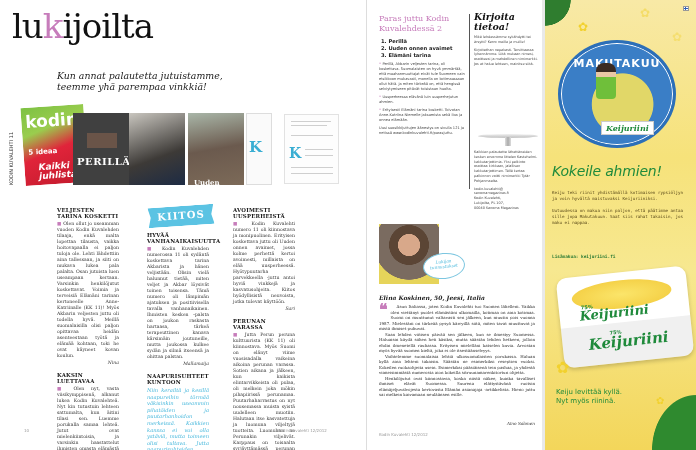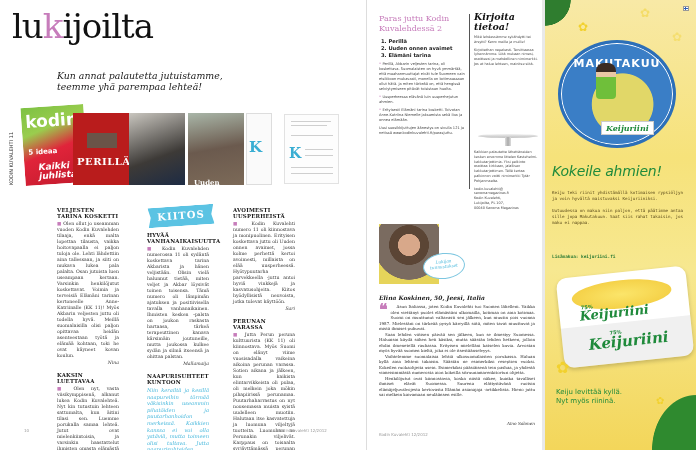--- a/index.html
+++ b/index.html
@@ -13,21 +13,21 @@
   .logo { position: absolute; left: 12px; top: 6px; font-family: "DejaVu Serif", serif; font-size: 34px; letter-spacing: -1px; color: #111; }
   .logo .pink { color: #c77dbb; }
   .intro { position: absolute; left: 57px; top: 70px; width: 180px; font-style: italic; font-size: 9.4px; line-height: 11px; color: #222; }
 
   .covers { position: absolute; left: 22px; top: 105px; width: 250px; height: 82px; }
   .cover-main { position: absolute; left: 0; top: 0; width: 65px; height: 80px; background: linear-gradient(160deg,#7dc143 0%,#9acd4e 30%,#e0243a 55%,#c21a2c 100%); transform: rotate(-4deg); border: 1px solid #fff; }
   .cover-main .t1 { position: absolute; left: 4px; top: 4px; font-family: "DejaVu Sans", sans-serif; font-weight: bold; font-size: 17px; color: #fff; }
   .cover-main .t2 { position: absolute; left: 5px; top: 41px; font-family: "DejaVu Sans", sans-serif; font-weight: bold; font-size: 7px; color: #fff; }
   .cover-main .t3 { position: absolute; left: 14px; top: 56px; font-family: "DejaVu Sans", sans-serif; font-weight: bold; font-size: 9px; line-height: 9px; color: #fff; font-style: italic; }
   .cover-side { position: absolute; left: -12px; top: 18px; font-family: "DejaVu Sans", sans-serif; font-size: 5px; color: #333; transform: rotate(-90deg); transform-origin: left top; white-space: nowrap; }
-  .spread1 { position: absolute; left: 51px; top: 8px; width: 56px; height: 72px; background: #b91c1c; }
+  .spread1 { position: absolute; left: 51px; top: 8px; width: 56px; height: 72px; background: #404040; }
   .spread1 .face { position: absolute; left: 14px; top: 20px; width: 30px; height: 15px; background: #6a5448; }
   .spread1 .title { position: absolute; left: 4px; top: 43px; font-weight: bold; font-size: 10px; color: #fff; letter-spacing: 0.5px; }
   .spread2 { position: absolute; left: 107px; top: 8px; width: 56px; height: 72px; background: linear-gradient(160deg,#c9c6bf,#3d3a37 60%,#1d2b44); }
   .spread3 { position: absolute; left: 166px; top: 8px; width: 56px; height: 72px; background: linear-gradient(170deg,#a9b6a8,#6b5a4e 50%,#7c6a58); }
   .spread3 .title { position: absolute; left: 6px; top: 42px; font-weight: bold; font-size: 7px; line-height: 8px; color: #fff; margin-top: 24px; }
   .spread4 { position: absolute; left: 224px; top: 8px; width: 26px; height: 72px; background: #fafafa; border: 1px solid #ddd; }
   .spread4 .k { position: absolute; left: 2px; top: 24px; font-size: 15px; font-weight: bold; color: #3aaed3; }
   .spread5 { position: absolute; left: 262px; top: 9px; width: 55px; height: 70px; background: #fdfdfd; border: 1px solid #e2e2e2; }
   .spread5 .k { position: absolute; left: 4px; top: 30px; font-size: 14px; font-weight: bold; color: #3aaed3; }
   .spread5 .ln { position: absolute; height: 1px; background: #cfcfcf; }
@@ -86,21 +86,21 @@
   .ad-slogan { position: absolute; left: 556px; top: 388px; width: 100px; font-family: "DejaVu Sans", sans-serif; font-size: 7px; line-height: 9px; color: #1f8a3b; }
   .fern-bottom { position: absolute; left: 640px; top: 380px; width: 56px; height: 70px; background: radial-gradient(ellipse at 100% 100%, #2f8a2f 0 55%, transparent 56%); }
 </style>
 </head>
 <body>
 
 <div class="page" id="left-page"></div>
 
 <div class="logo"><span>lu</span><span class="pink">k</span><span>ijoilta</span></div>
 
-<div class="intro">Kun annat palautetta jutuistamme, teemme yhä parempaa lehteä!</div>
+<div class="intro">Kun annat palautetta jutuistamme, teemme yhä parempaa vinkkiä!</div>
 
 <div class="covers">
   <div class="cover-main">
     <div class="t1">kodin</div>
     <div class="t2">5 ideaa</div>
     <div class="t3">Kaikki juhlista!</div>
   </div>
   <div class="cover-side" style="top:80px;left:-14px;">KODIN KUVALEHTI 11</div>
   <div class="spread1">
     <div class="face"></div>

